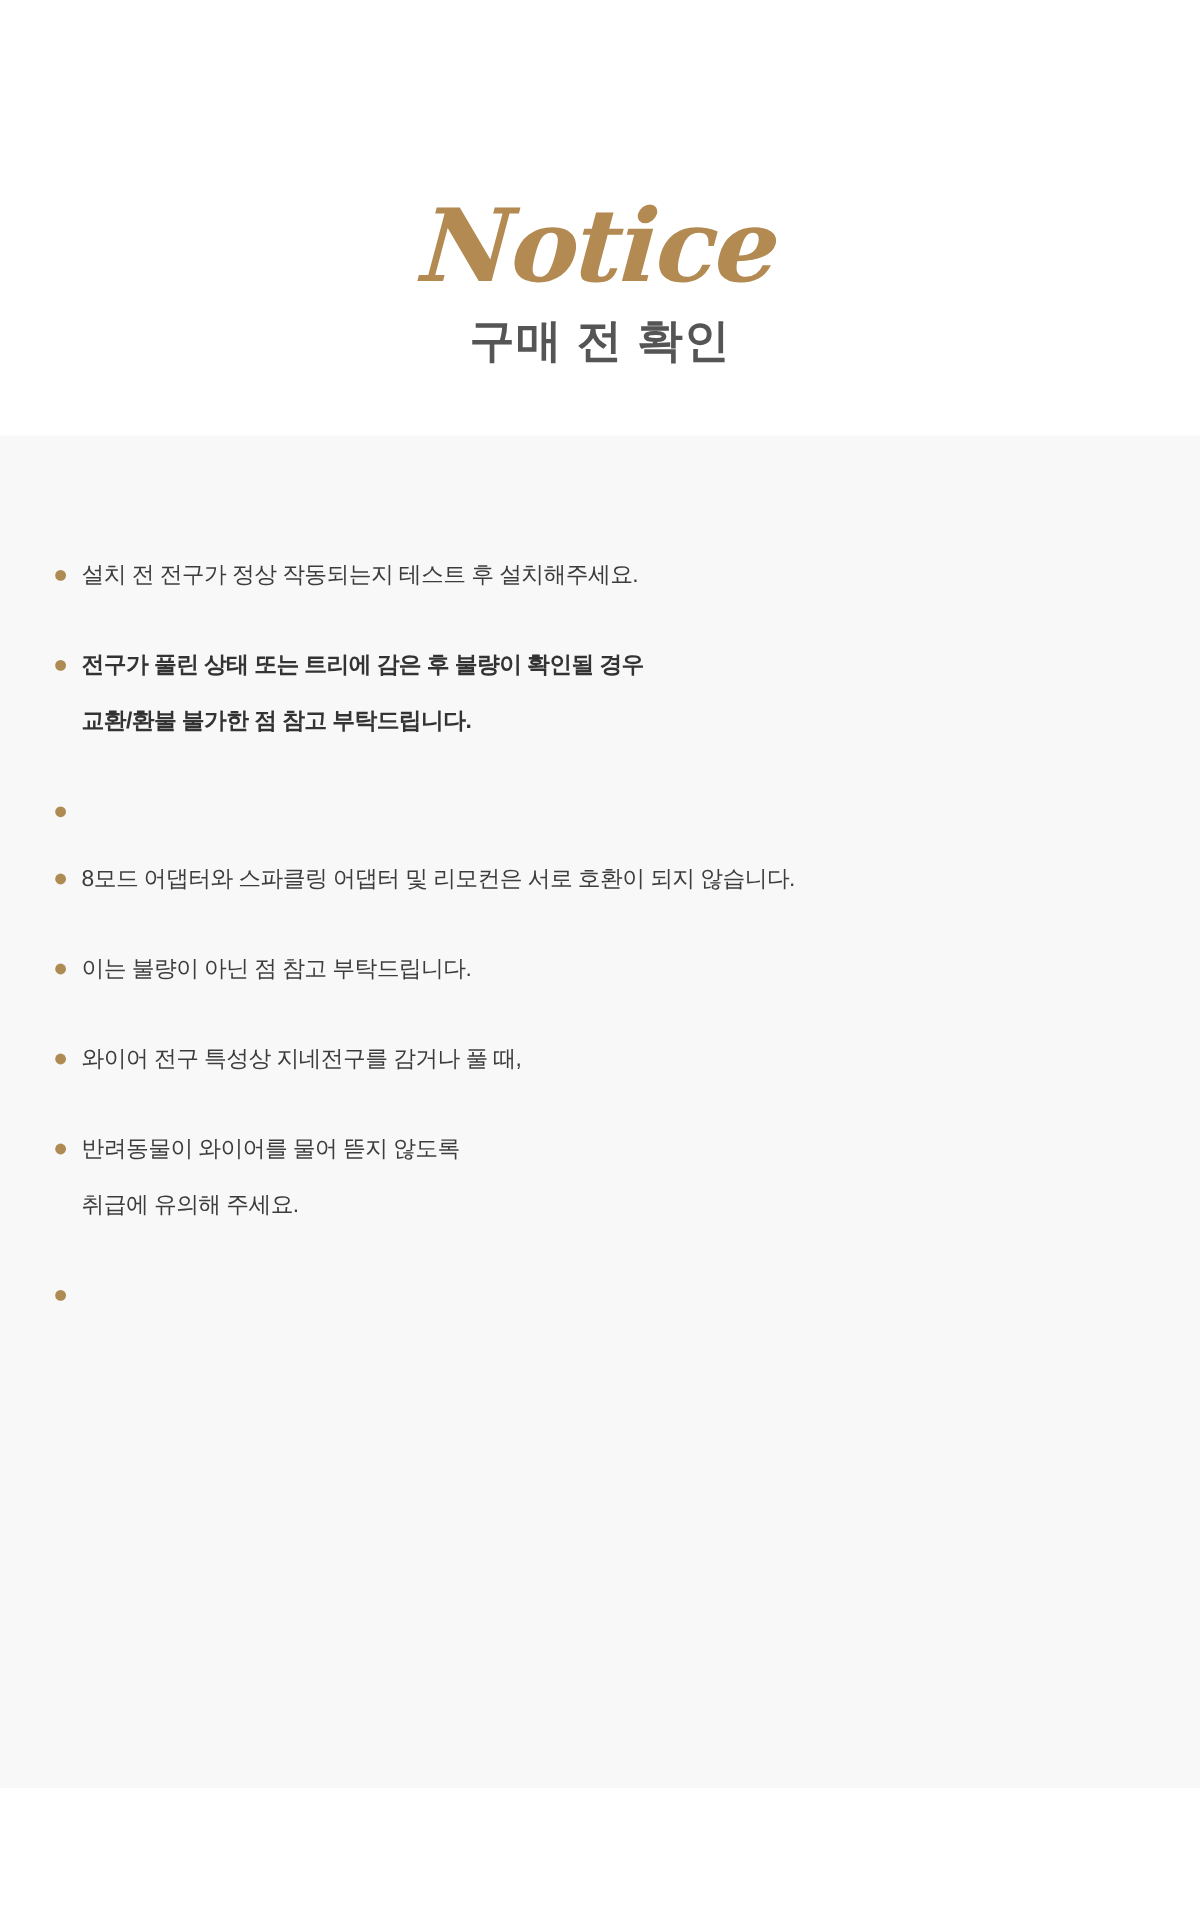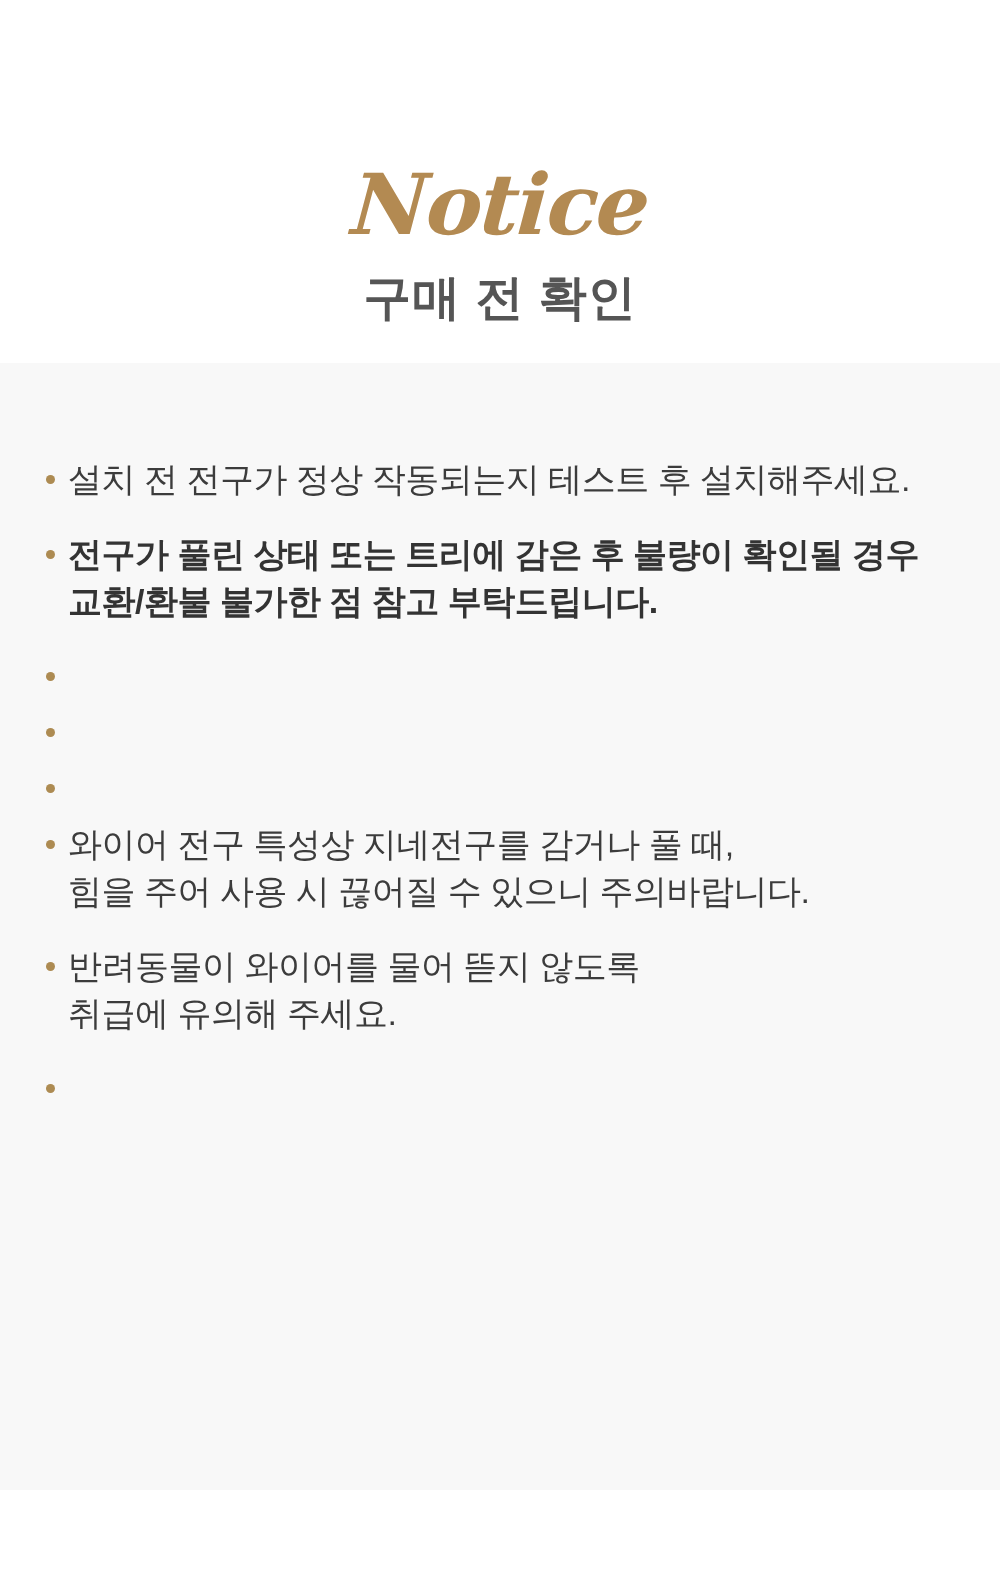--- a/index.html
+++ b/index.html
@@ -34,22 +34,22 @@
     font-family: "DejaVu Serif", serif;
     font-style: italic;
     font-weight: bold;
     font-size: 84px;
     line-height: 1.0;
     color: var(--gold);
     letter-spacing: -2px;
     transform: skewX(-4deg);
   }
   .subtitle {
-    margin-top: 28px;
-    font-size: 48px;
+    margin-top: 16px;
+    font-size: 38px;
     line-height: 45px;
     font-weight: 700;
     color: var(--subtitle);
     letter-spacing: 1px;
   }
   .panel {
     height: 1127px;
     background: var(--panel-bg);
     padding: 93px 40px 0 46px;
   }
@@ -64,21 +64,21 @@
   .dot {
     flex: none;
     width: 9px;
     height: 9px;
     border-radius: 50%;
     background: var(--dot-gold);
     margin-top: 19px;
     margin-right: 13px;
   }
   .lines {
-    font-size: 34px;
+    font-size: 19px;
     line-height: 47px;
     color: var(--text);
     letter-spacing: -0.5px;
   }
   .line.bold {
     font-weight: 700;
     color: var(--text-bold);
   }
 </style>
 </head>
@@ -107,34 +107,35 @@
           </div>
   </li>
 
   <li class="notice-item">
     <span class="dot"></span>
   </li>
 
   <li class="notice-item">
     <span class="dot"></span>
     <div class="lines">
+            <div class="line">8모드 어댑터와 스파클링 어댑터 및 리모컨은 서로 호환이 되지 않습니다.</div>
           </div>
   </li>
 
   <li class="notice-item">
     <span class="dot"></span>
     <div class="lines">
+            <div class="line">이는 불량이 아닌 점 참고 부탁드립니다.</div>
           </div>
   </li>
 
   <li class="notice-item">
     <span class="dot"></span>
     <div class="lines">
             <div class="line">와이어 전구 특성상 지네전구를 감거나 풀 때,</div>
-            <div class="line">힘을 주어 사용 시 끊어질 수 있으니 주의바랍니다.</div>
           </div>
   </li>
 
   <li class="notice-item">
     <span class="dot"></span>
     <div class="lines">
             <div class="line">반려동물이 와이어를 물어 뜯지 않도록</div>
             <div class="line">취급에 유의해 주세요.</div>
           </div>
   </li>

